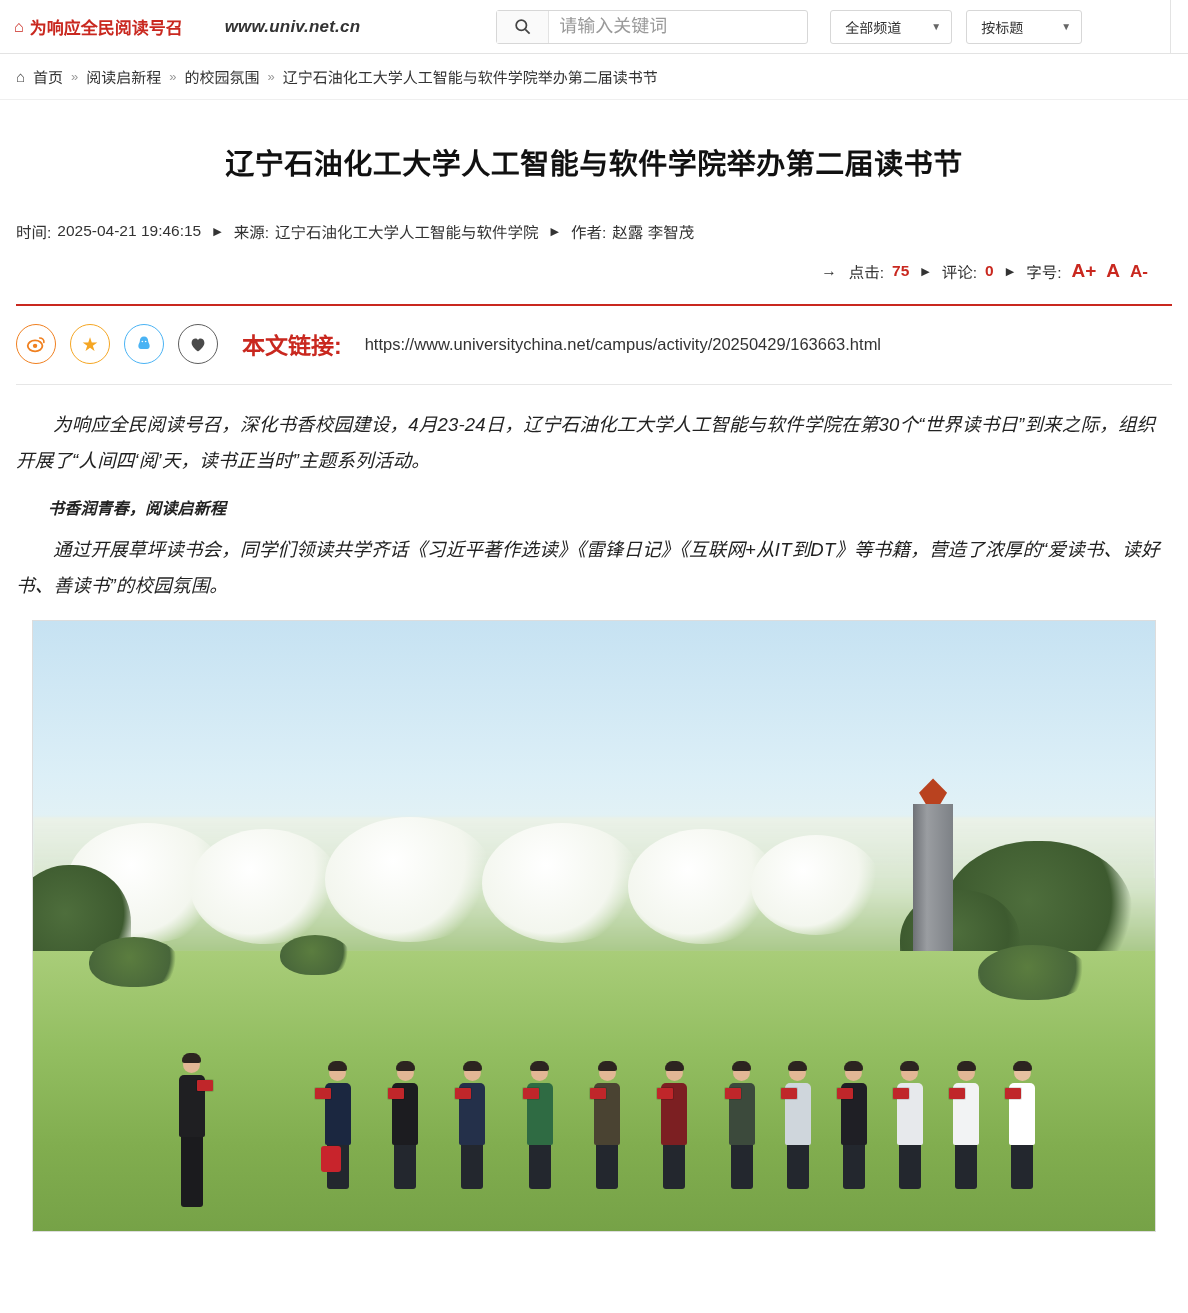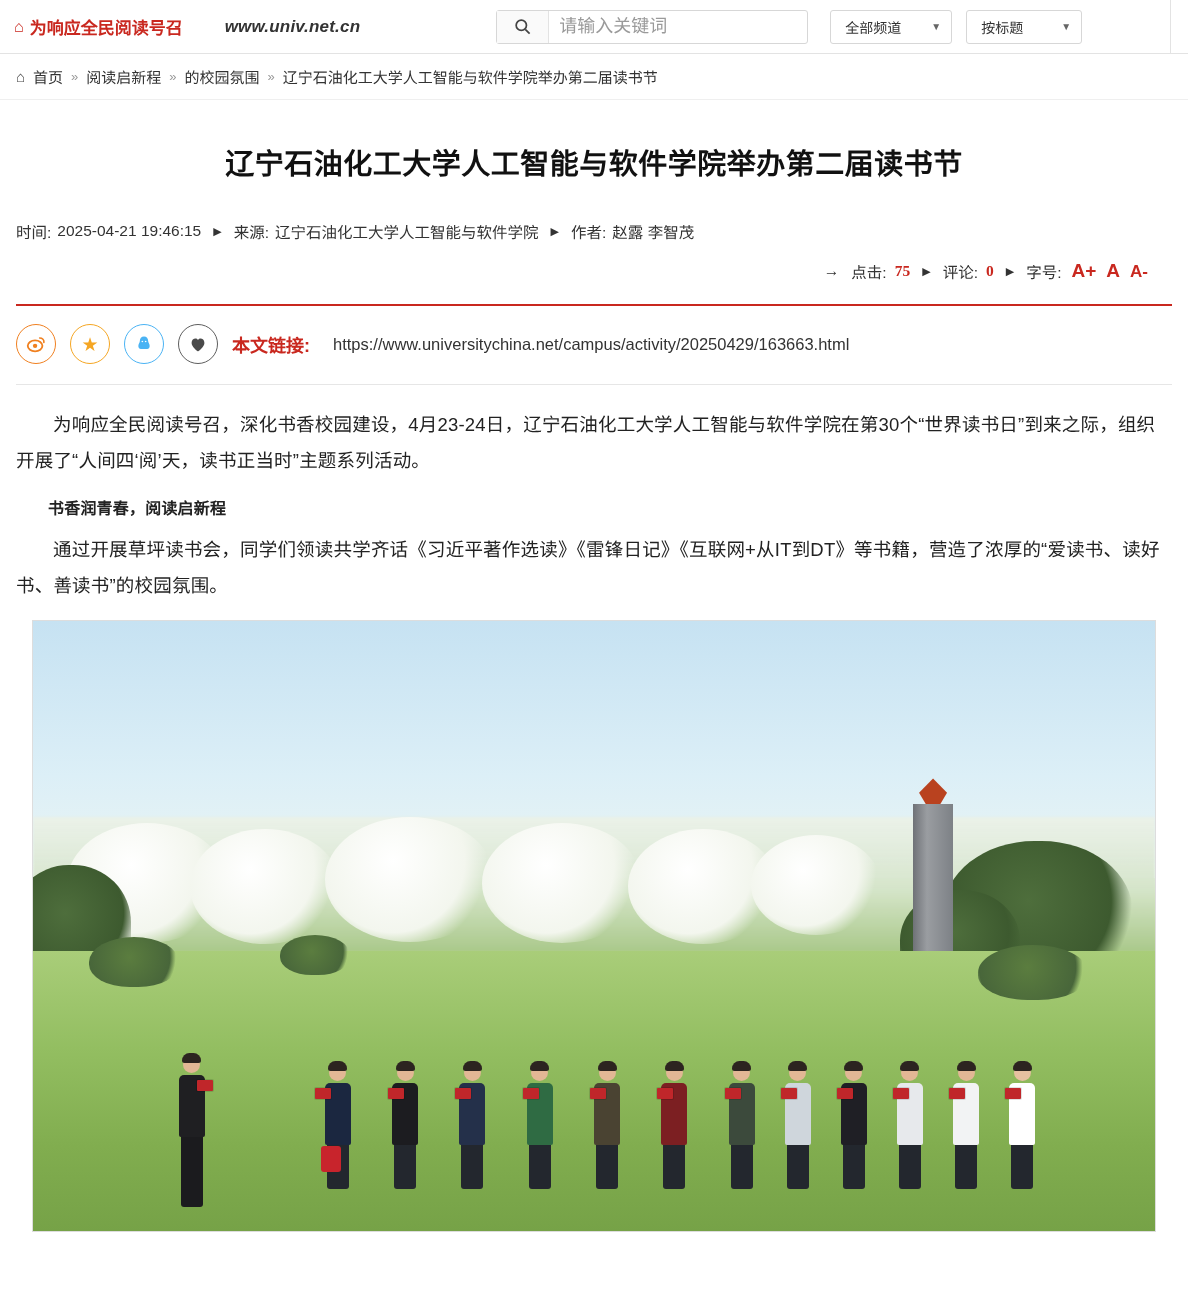--- a/index.html
+++ b/index.html
@@ -157,21 +157,21 @@
   .meta-line2 {
     margin-top: 18px;
     font-size: 15.5px;
     display: flex;
     align-items: center;
     justify-content: flex-end;
     gap: 0;
     padding-right: 24px;
   }
   .arrow { color: #333; margin-right: 12px; }
-  .num-red { color: #c9281f; font-weight: bold; margin-left: 8px; font-family: Liberation Serif, serif; }
+  .num-red { color: #c9281f; font-weight: bold; margin-left: 8px; }
   .fontsizes { margin-left: 10px; display: flex; align-items: baseline; gap: 10px; }
   .fontsizes span { color: #c9281f; font-weight: bold; }
   .fs-a-plus { font-size: 19px; }
   .fs-a { font-size: 19px; }
   .fs-a-minus { font-size: 17px; }
 
   .rule {
     border: 0;
     border-top: 2px solid #c9281f;
     margin: 22px 0 0 0;
@@ -195,38 +195,40 @@
     border: 1px solid transparent;
     color: #fff;
     font-size: 19px;
     cursor: pointer;
   }
   .si-weibo { border-color: #f08020; color: #f08020; background: #fff; }
   .si-star  { border-color: #f5a623; color: #f5a623; background: #fff; }
   .si-qq    { border-color: #4ab3f4; color: #4ab3f4; background: #fff; }
   .si-heart { border-color: #5e5e5e; color: #4a4a4a; background: #fff; }
   .link-label {
-    font-size: 18px;
+    margin-left: 10px;
+    font-size: 23px;
     font-weight: bold;
     color: #c9281f;
     white-space: nowrap;
     text-align: center;
   }
   .link-url {
     margin-left: 10px;
     font-size: 16.5px;
     color: #333;
     text-decoration: none;
     white-space: nowrap;
     padding-left: 13px;
   }
 
   
   .body-text {
     padding-top: 22px;
+    font-style: italic;
   }
   .body-text p {
     margin: 0 0 4px 0;
     font-size: 18.5px;
     line-height: 1.95;
     color: #222;
     text-indent: 2em;
     letter-spacing: .2px;
   }
   .body-text p.subhead {

